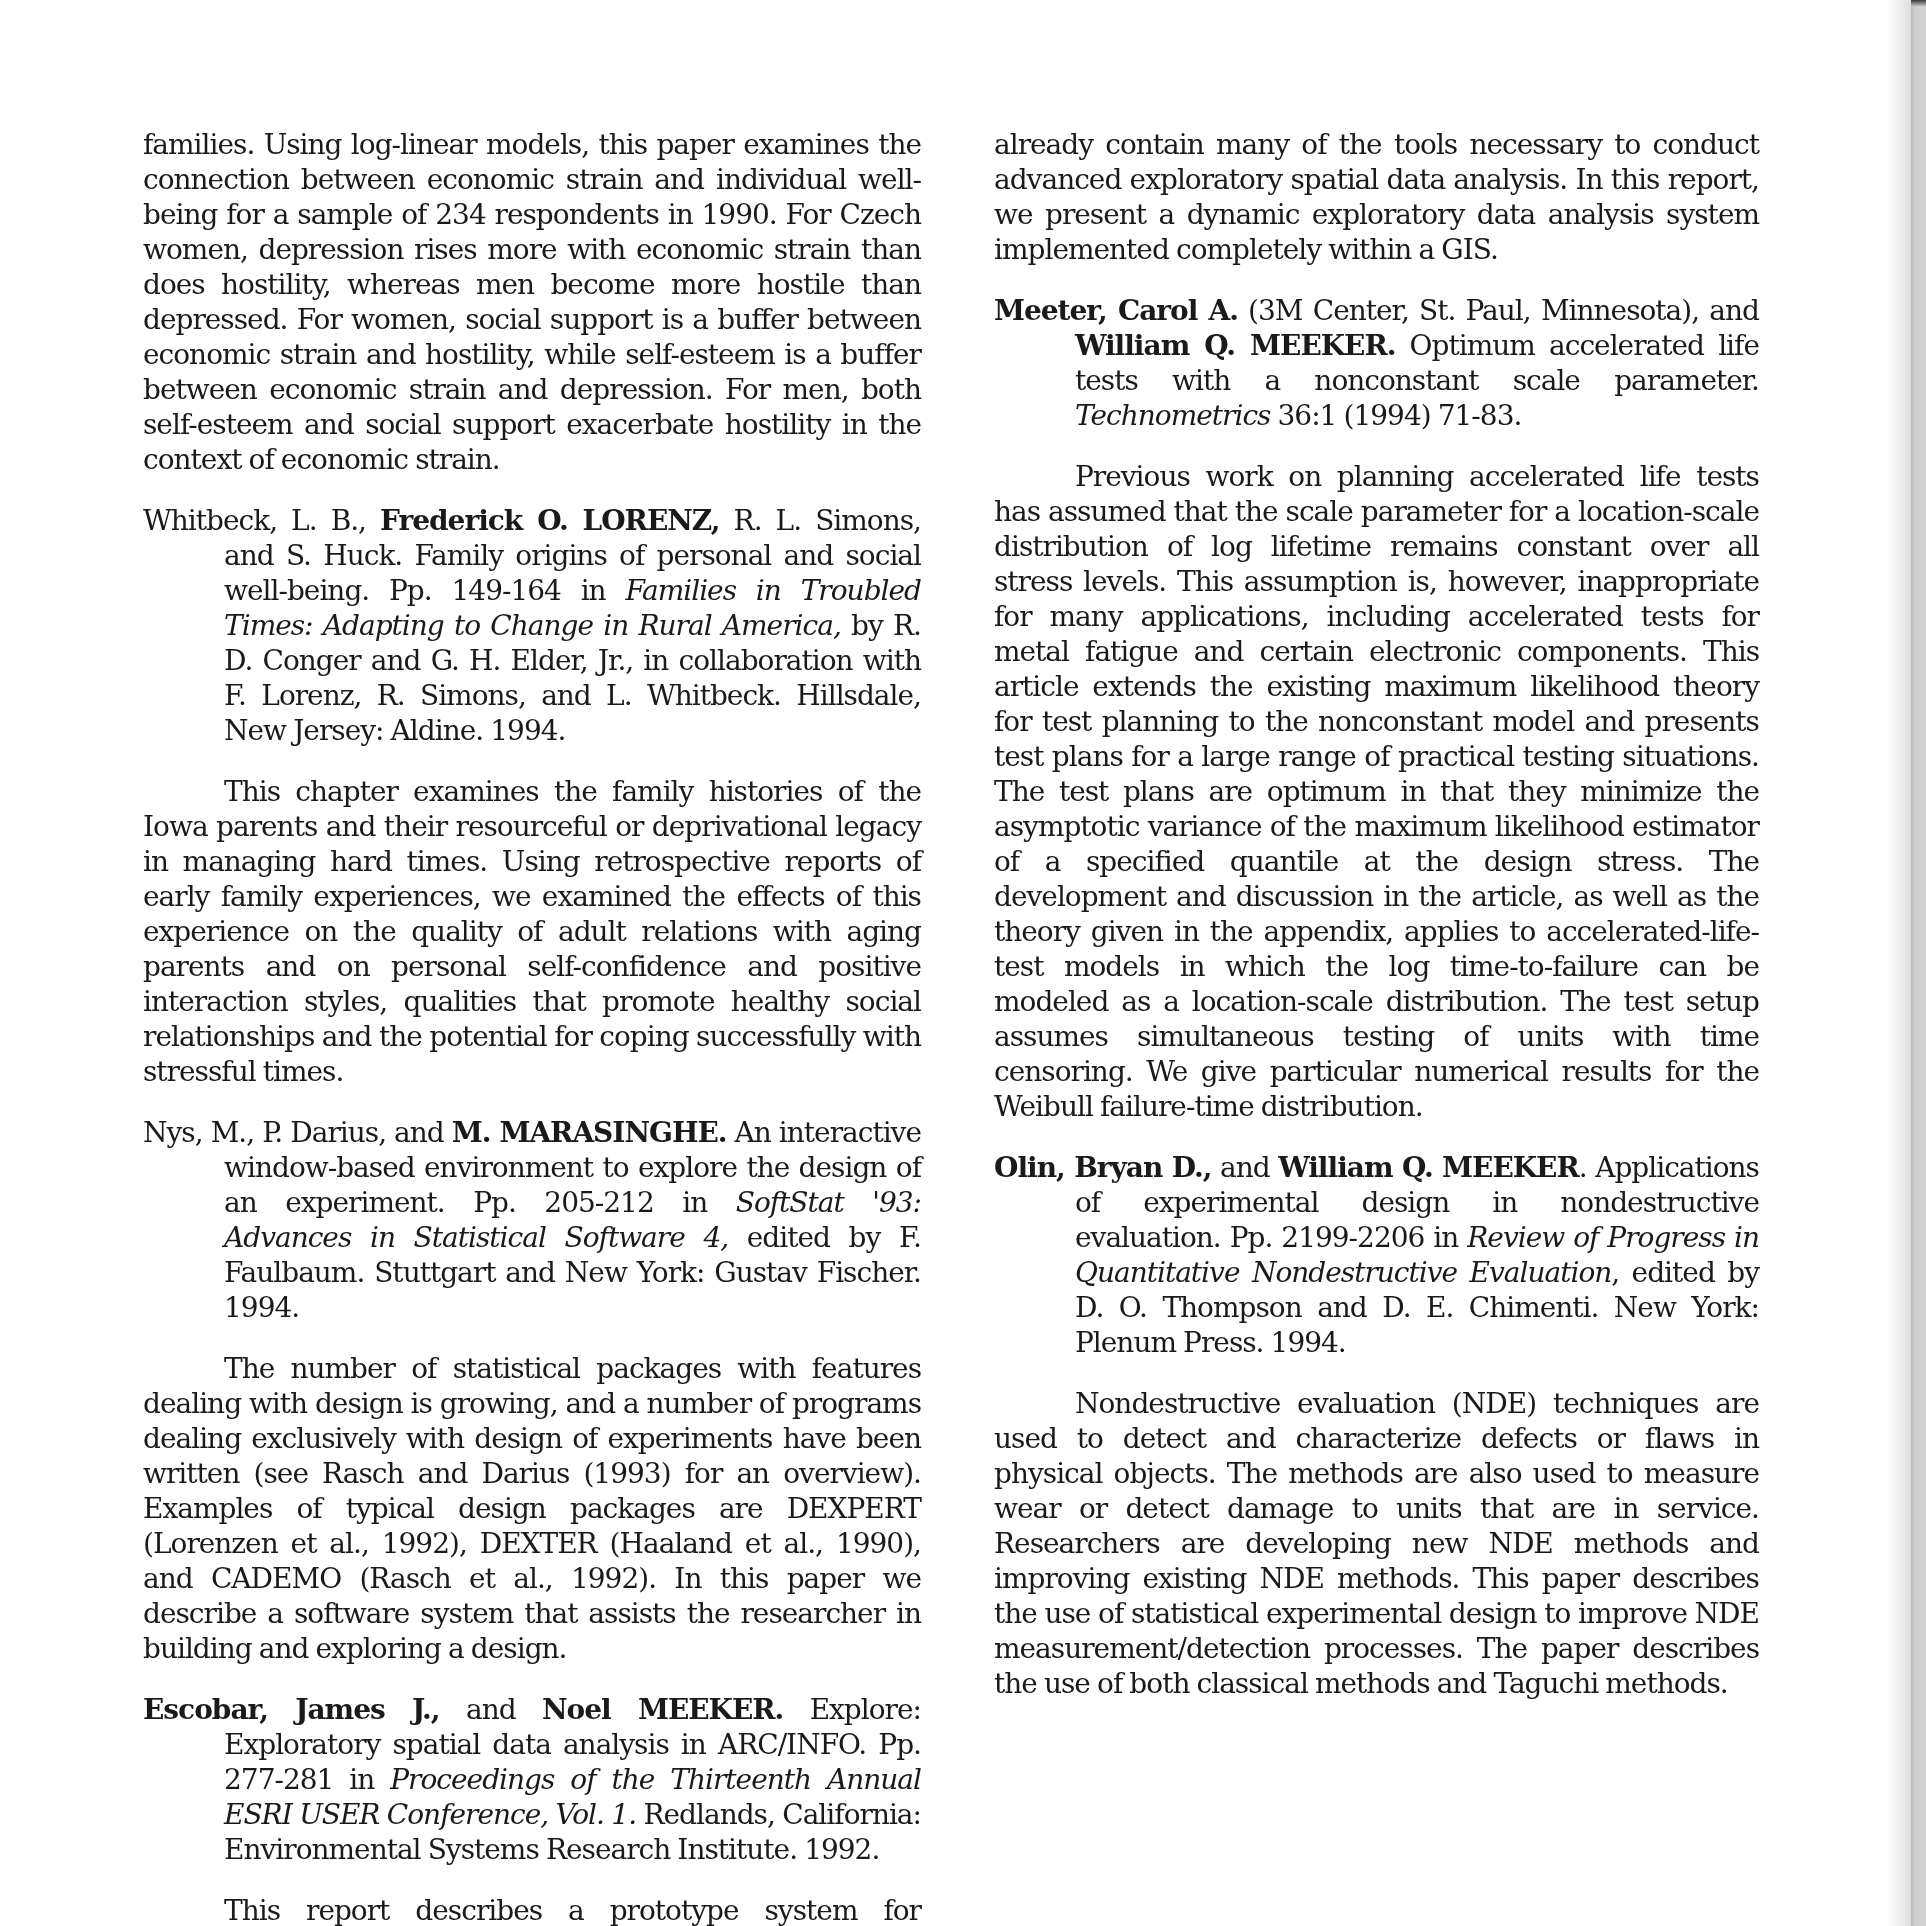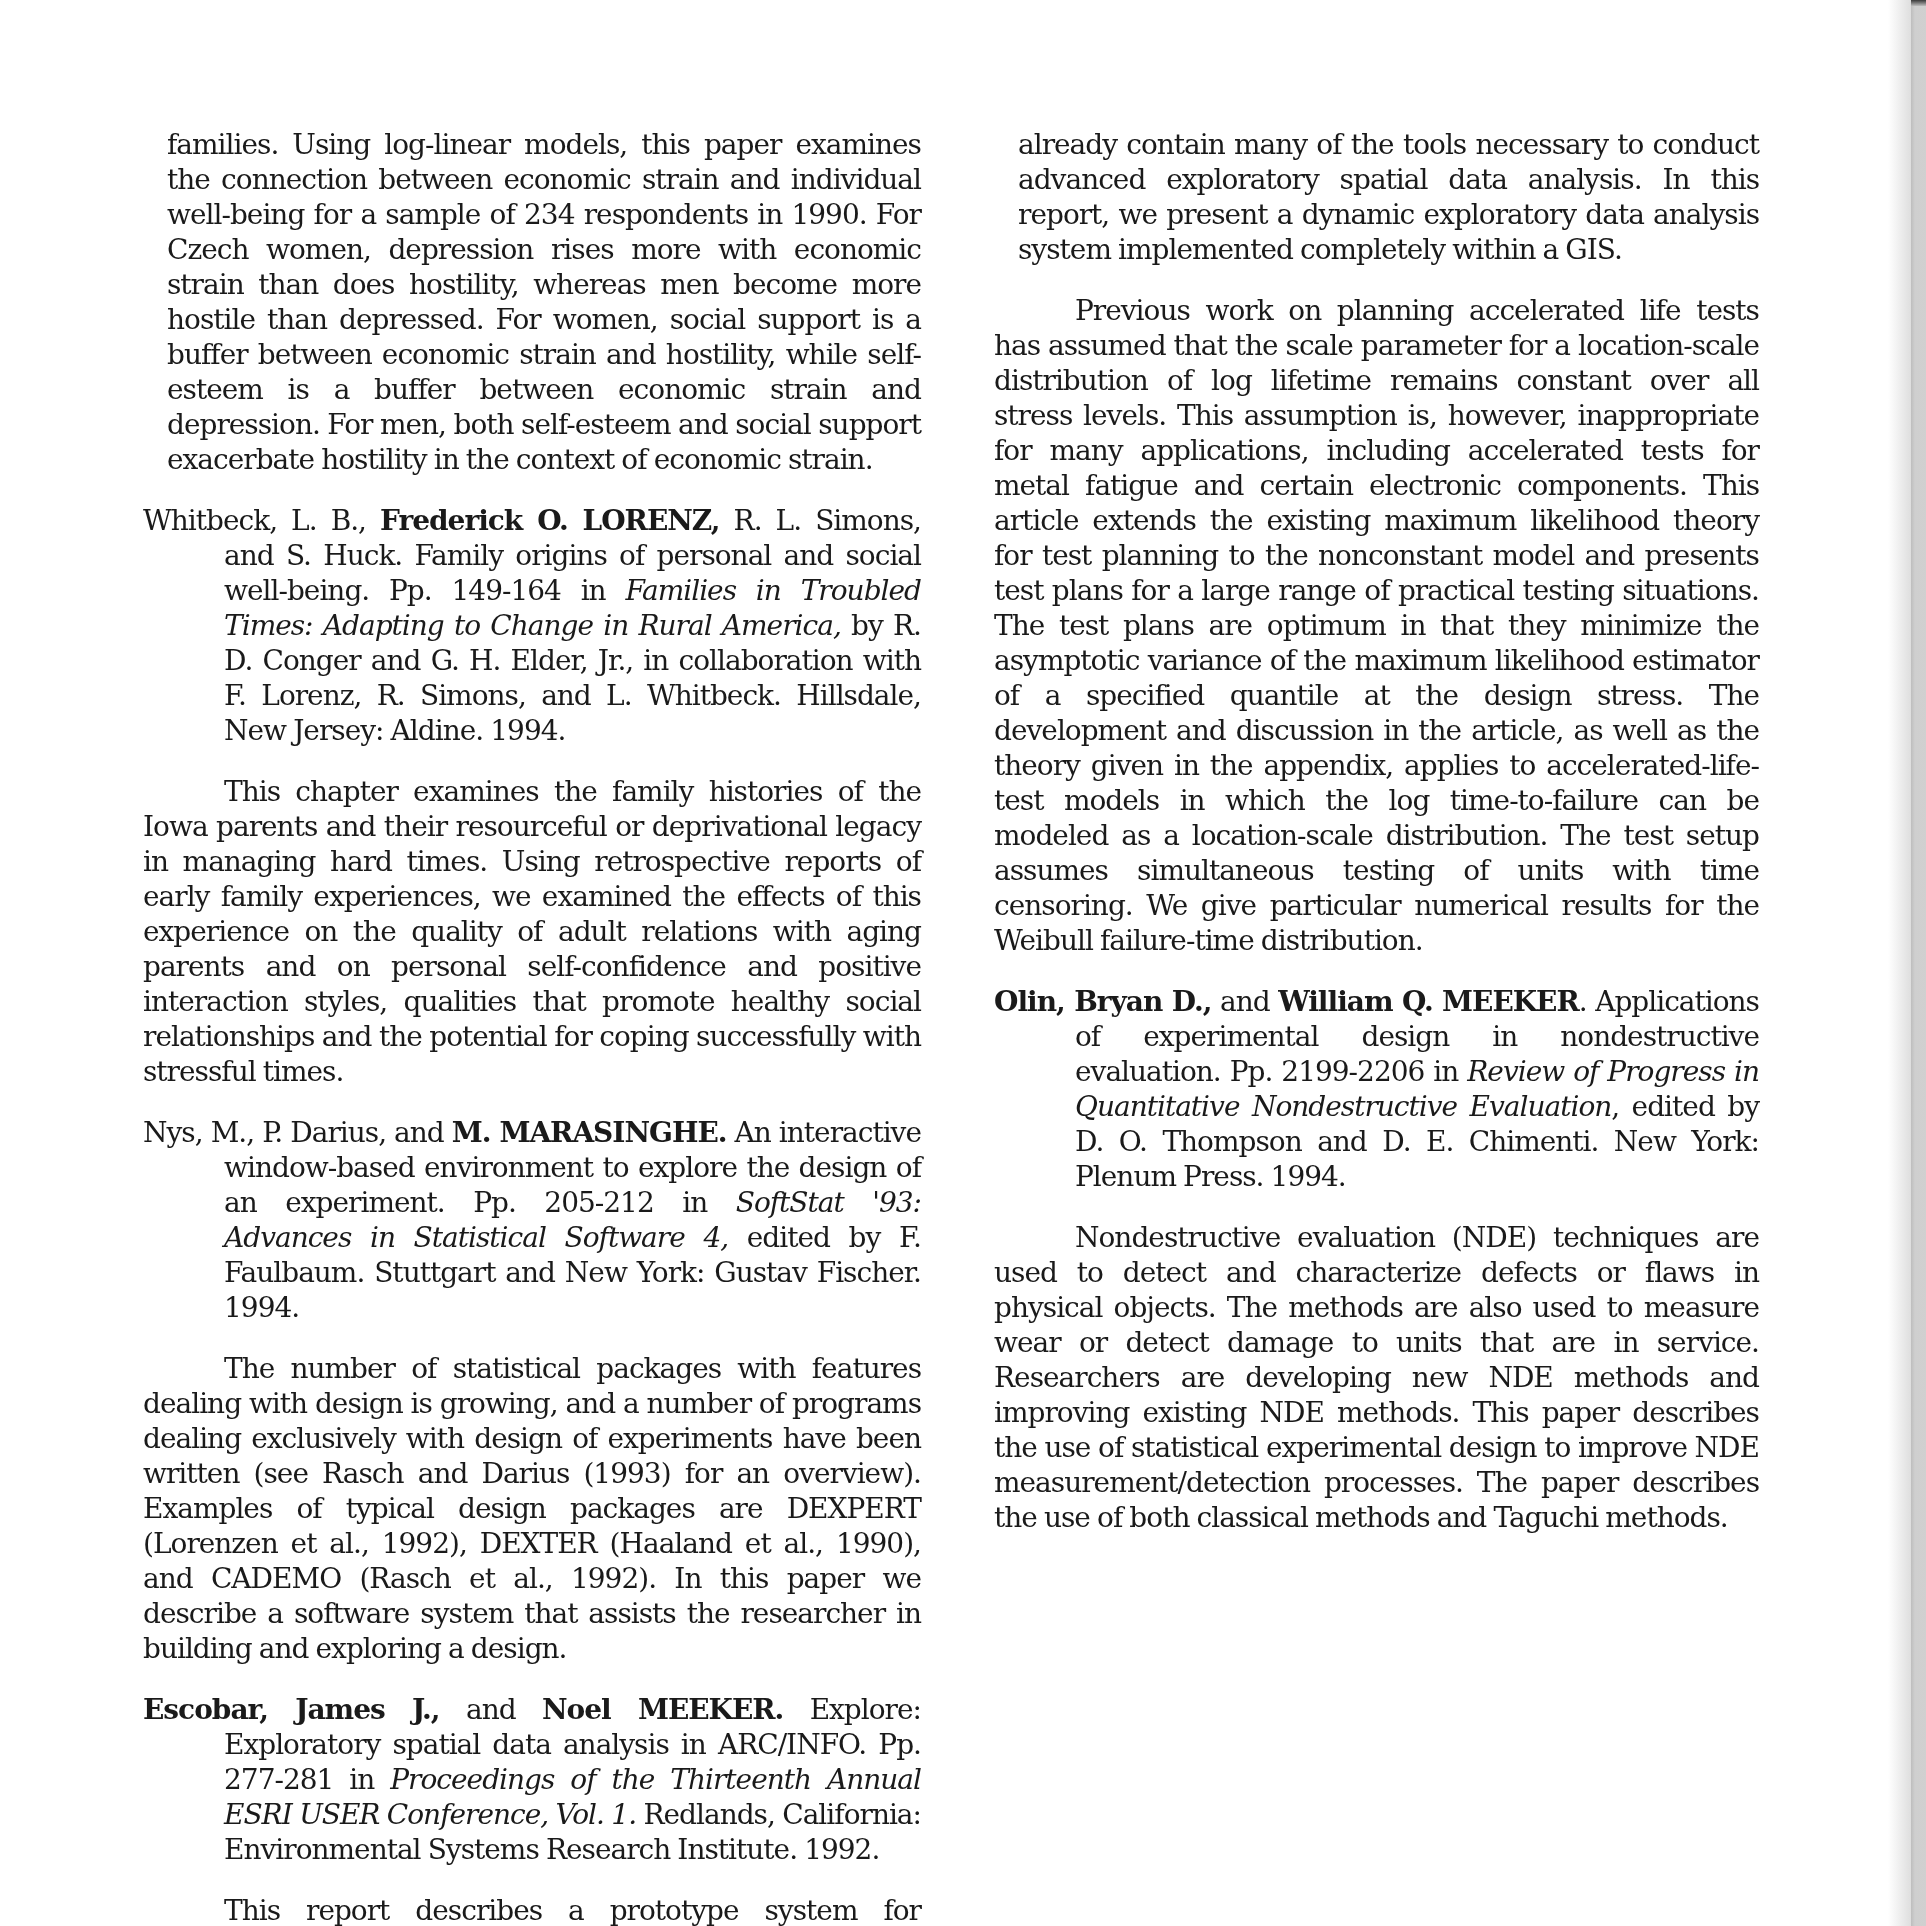--- a/index.html
+++ b/index.html
@@ -25,21 +25,21 @@
       position: absolute; top: 127px;
       font-size: 28px; line-height: 35px;
       text-align: justify;
       letter-spacing: -1px;
       word-spacing: -0.8px;
     }
     .col-left { left: 143px; width: 778px; }
     .col-right { left: 994px; width: 765px; }
     p { margin: 0; }
     .abstract { text-indent: 81px; margin-bottom: 26px; }
-    .abstract.cont { text-indent: 0; margin-left: 24px; }
+    .abstract.cont { text-indent: 0; }
     .entry {
       padding-left: 81px; text-indent: -81px; margin-bottom: 26px;
     }
     .b { font-weight: bold; }
     .i { font-style: italic; }
   </style>
 </head>
 <body>
 
 <div class="right-strip-shadow"></div>
@@ -65,20 +65,21 @@
   </div>
 </div>
 
 <div class="column col-right">
   <p class="abstract cont">already contain many of the tools necessary to conduct advanced exploratory spatial data analysis. In this report, we present a dynamic exploratory data analysis system implemented completely within a GIS.</p>
 
   <div>
   </div>
 
   <div>
+    <p class="entry"><span class="b">Meeter, Carol A.</span><span> (3M Center, St. Paul, Minnesota), and </span><span class="b">William Q. MEEKER.</span><span> Optimum accelerated life tests with a nonconstant scale parameter. </span><span class="i">Technometrics</span><span> 36:1 (1994) 71-83.</span></p>
     <p class="abstract">Previous work on planning accelerated life tests has assumed that the scale parameter for a location-scale distribution of log lifetime remains constant over all stress levels. This assumption is, however, inappropriate for many applications, including accelerated tests for metal fatigue and certain electronic components. This article extends the existing maximum likelihood theory for test planning to the nonconstant model and presents test plans for a large range of practical testing situations. The test plans are optimum in that they minimize the asymptotic variance of the maximum likelihood estimator of a specified quantile at the design stress. The development and discussion in the article, as well as the theory given in the appendix, applies to accelerated-life-test models in which the log time-to-failure can be modeled as a location-scale distribution. The test setup assumes simultaneous testing of units with time censoring. We give particular numerical results for the Weibull failure-time distribution.</p>
   </div>
 
   <div>
     <p class="entry"><span class="b">Olin, Bryan D.,</span><span> and </span><span class="b">William Q. MEEKER</span><span>. Applications of experimental design in nondestructive evaluation. Pp. 2199-2206 in </span><span class="i">Review of Progress in Quantitative Nondestructive Evaluation</span><span>, edited by D. O. Thompson and D. E. Chimenti. New York: Plenum Press. 1994.</span></p>
     <p class="abstract">Nondestructive evaluation (NDE) techniques are used to detect and characterize defects or flaws in physical objects. The methods are also used to measure wear or detect damage to units that are in service. Researchers are developing new NDE methods and improving existing NDE methods. This paper describes the use of statistical experimental design to improve NDE measurement/detection processes. The paper describes the use of both classical methods and Taguchi methods.</p>
   </div>
 
 </div>
 

